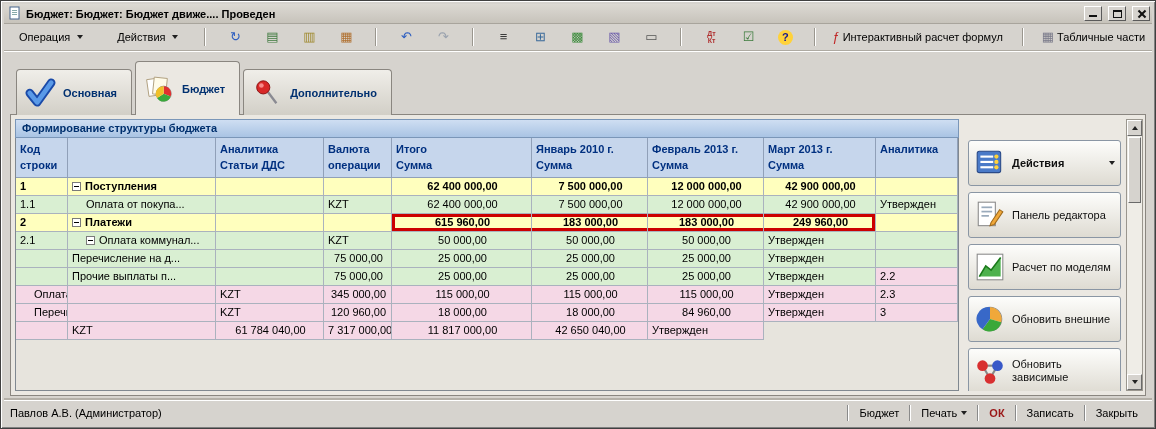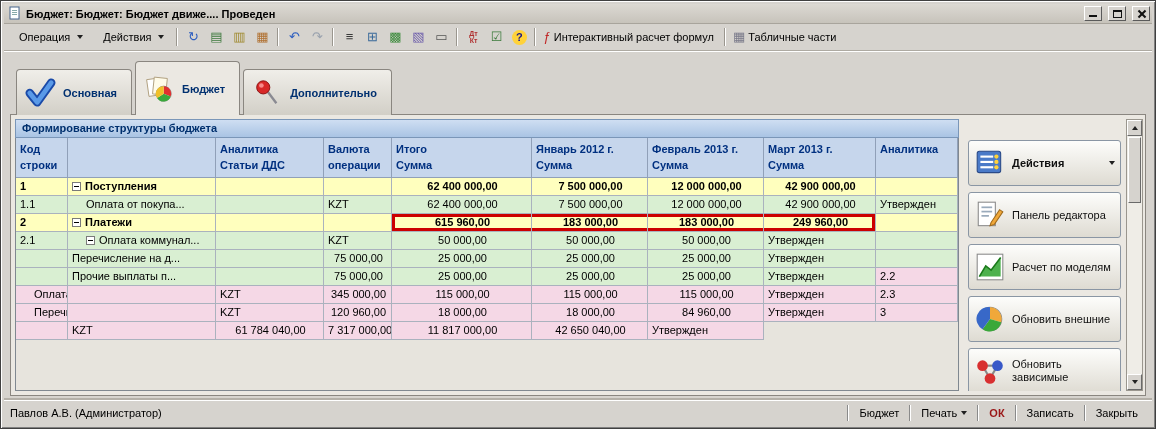--- a/index.html
+++ b/index.html
@@ -16,21 +16,21 @@
   .wbtn { width:18px; height:15px; background:#d6d3ce; border:1px solid; border-color:#fff #5a5a5a #5a5a5a #fff;
           position:relative; margin-left:2px; cursor:pointer; flex:none; }
   .wbtn i { position:absolute; display:block; }
   .ic-min { left:4px; bottom:3px; width:8px; height:2px; background:#111; }
   .ic-max { left:4px; top:3px; width:9px; height:8px; border:1px solid #111; border-top-width:2px; }
   .ic-close { left:4px; top:2px; width:9px; height:10px; }
   .ic-close::before,.ic-close::after { content:""; position:absolute; left:4px; top:0; width:2px; height:10px; background:#111; }
   .ic-close::before { transform:rotate(45deg); } .ic-close::after { transform:rotate(-45deg); }
 
   
-  .toolbar { height:27px; flex:none; display:flex; align-items:center; gap:1px; padding:2px 4px;
+  .toolbar { height:27px; flex:none; display:flex; align-items:center; gap:15px; padding:2px 4px;
              border-bottom:1px solid #aeaaa2; box-shadow:0 1px 0 #fff; }
   .tb-menu { display:flex; align-items:center; padding:3px 7px; border:1px solid transparent; cursor:pointer; }
   .tb-btn { min-width:22px; height:22px; display:flex; align-items:center; justify-content:center;
             border:1px solid transparent; cursor:pointer; padding:0 2px; }
   .tb-ico { font-size:13px; line-height:14px; }
   .tb-ico.small { font-size:7px; line-height:7px; white-space:pre; font-weight:bold; text-align:center; }
   .tb-ico.round { border-radius:50%; width:15px; height:15px; display:flex; align-items:center; justify-content:center;
                   font-size:11px; font-weight:bold; line-height:11px; }
   .tb-lbl { margin:0 3px; white-space:nowrap; }
   .tb-sep { width:2px; height:18px; border-left:1px solid #9a968e; border-right:1px solid #fff; margin:0 3px; flex:none; }
@@ -242,21 +242,21 @@
           </div>
           <div class="th" style="background: rgb(198, 214, 236); color: rgb(0, 48, 128);">
             <div>Валюта</div>
             <div>операции</div>
           </div>
           <div class="th" style="background: rgb(198, 214, 236); color: rgb(0, 48, 128);">
             <div>Итого</div>
             <div>Сумма</div>
           </div>
           <div class="th" style="background: rgb(198, 214, 236); color: rgb(0, 48, 128);">
-            <div>Январь 2012 г.</div>
+            <div>Январь 2010 г.</div>
             <div>Сумма</div>
           </div>
           <div class="th" style="background: rgb(198, 214, 236); color: rgb(0, 48, 128);">
             <div>Февраль 2013 г.</div>
             <div>Сумма</div>
           </div>
           <div class="th" style="background: rgb(198, 214, 236); color: rgb(0, 48, 128);">
             <div>Март 2013 г.</div>
             <div>Сумма</div>
           </div>

